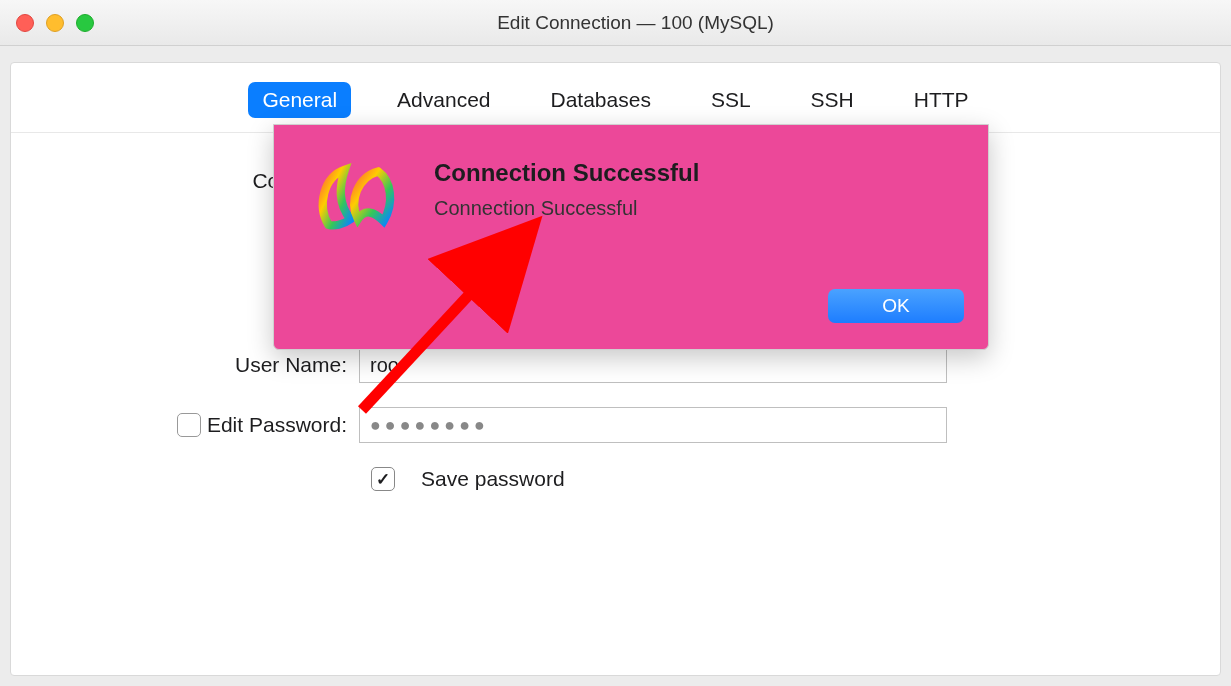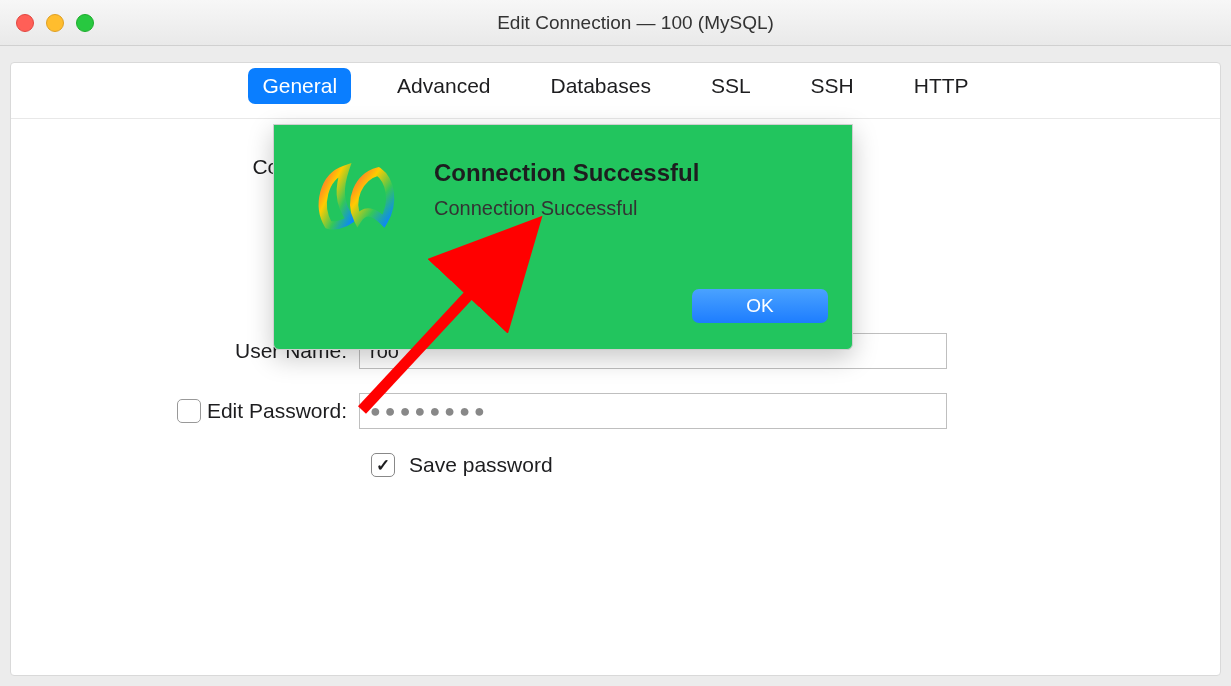--- a/index.html
+++ b/index.html
@@ -35,21 +35,21 @@
   
   .panel {
     position: absolute;
     left: 10px; right: 10px; top: 62px; bottom: 10px;
     background: #fff;
     border: 1px solid #d9d9d9;
     border-radius: 4px;
   }
   .tabs {
     display: flex; justify-content: center; gap: 32px;
-    padding: 5px 0 14px 0;
+    padding: 19px 0 14px 0;
     border-bottom: 1px solid #e8e8e8;
     font-size: 21px;
   }
   .tab { padding: 6px 14px; border-radius: 7px; cursor: default; }
   .tab.active { background: #0a7eff; color: #fff; }
 
   
   .form { position: relative; margin-top: 36px; }
   .row {
     display: flex; align-items: center;
@@ -67,30 +67,30 @@
   }
   .checkbox {
     width: 24px; height: 24px; border: 1px solid #999;
     border-radius: 5px; background: #fff; margin-right: 6px;
     display: inline-flex; align-items: center; justify-content: center;
     font-size: 17px;
   }
   .checkbox.checked { border-color: #888; }
   .checkbox.checked::after { content: "✓"; font-weight: 700; }
   .ep-wrap { display: flex; align-items: center; width: 348px; justify-content: flex-end; padding-right: 12px; }
-  .save-row { margin-left: 360px; display: flex; align-items: center; gap: 8px; font-size: 21px; margin-bottom: 10px; }
+  .save-row { margin-left: 360px; display: flex; align-items: center; gap: 20px; font-size: 21px; margin-bottom: 10px; }
   .hint { margin-left: 360px; font-size: 19px; color: #8a8a8a; }
   .pw-dots { letter-spacing: 4px; color: #888; font-size: 18px; }
 
   
   .sheet {
     position: absolute;
     left: 273px; top: 124px;
-    width: 580px; height: 226px;
-    background: #22c55e;
+    width: 716px; height: 226px;
+    background: #ec4899;
     border: 1px solid #cfcfcf;
     border-radius: 0 0 6px 6px;
     box-shadow: 0 8px 26px rgba(0,0,0,.22);
   }
   .sheet-body {
     display: flex; align-items: flex-start; gap: 32px;
     padding: 28px 36px 0 36px;
   }
   .icon-wrap { width: 92px; height: 92px; flex: 0 0 auto; }
   .sheet-title { font-size: 24px; font-weight: 700; margin: 6px 0 10px 0; }

